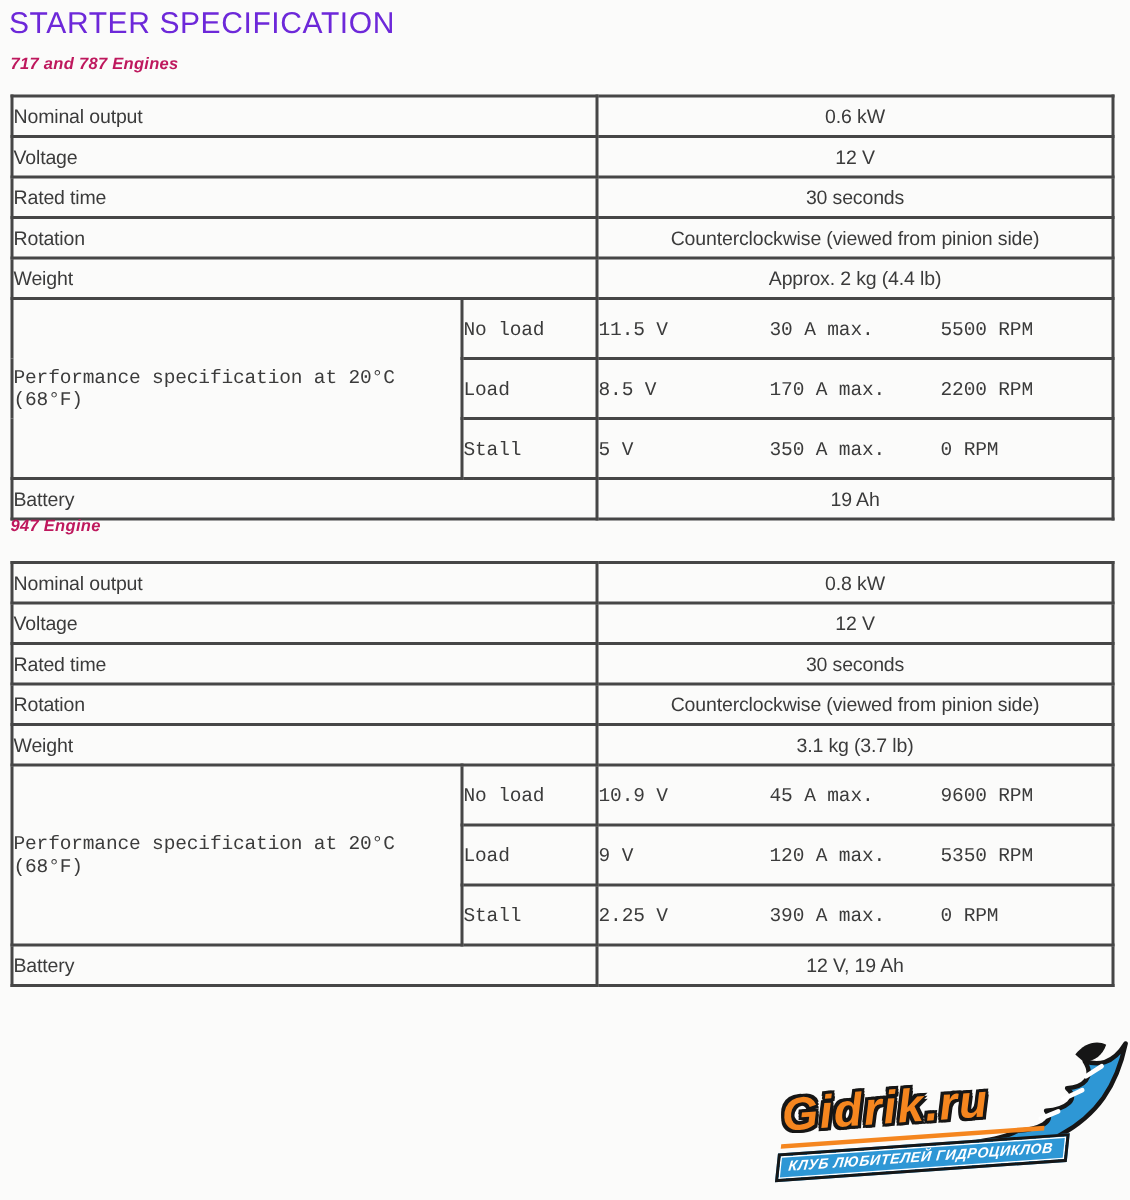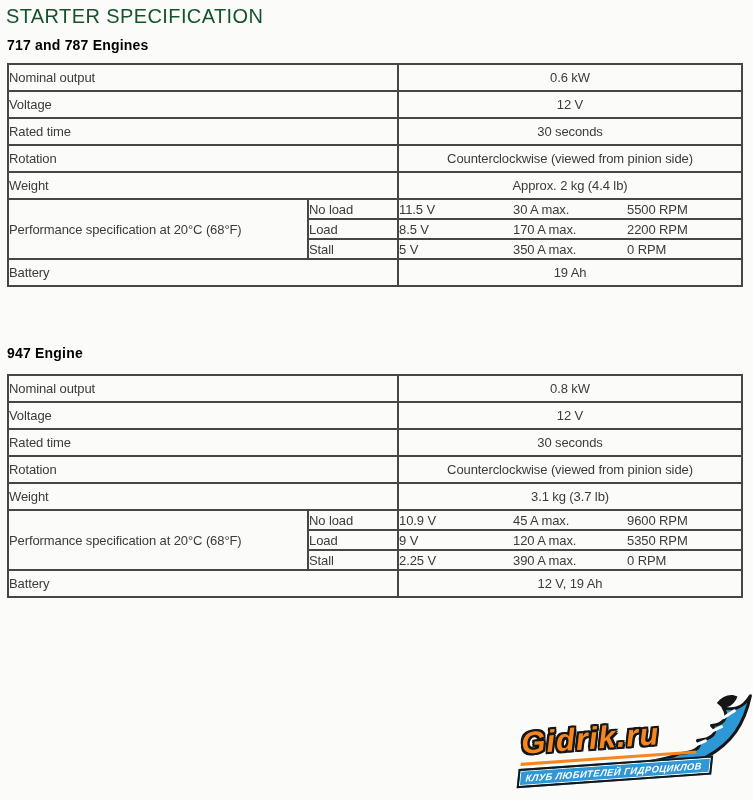--- a/index.html
+++ b/index.html
@@ -9,26 +9,26 @@
     background: #fbfbfa;
     color: #3b3b3b;
     position: relative;
     overflow: hidden;
   }
   .page { position: absolute; inset: 0; }
 
   .page-title {
     position: absolute; left: 6px; top: 5px;
     font-size: 20px; letter-spacing: 0.4px;
-    color: #14532d; font-weight: 500;
+    color: #6d28d9; font-weight: 500;
   }
   .engine-heading {
     position: absolute; left: 7px;
-    font-size: 14px; font-weight: bold; 
-    color: #000000; letter-spacing: 0.2px;
+    font-size: 11px; font-weight: bold; font-style: italic;
+    color: #be185d; letter-spacing: 0.2px;
   }
   .engine-heading.h1 { top: 37px; }
   .engine-heading.h2 { top: 345px; }
 
   table.spec {
     position: absolute; left: 7px;
     border-collapse: collapse;
     table-layout: fixed;
     width: 734px;
     background: transparent;
@@ -40,21 +40,21 @@
     border: 2px solid #464646;
     font-size: 13px;
     color: #3b3b3b;
     letter-spacing: -0.1px;
     height: 27px;
     vertical-align: middle;
     padding: 0;
   }
   td.lbl { padding-left: 10px; }
   td.val { text-align: center; }
-  tr.perf td { height: 20px; }
+  tr.perf td { height: 40px; font-family: Liberation Mono, monospace; }
   td.perf-lbl {
     vertical-align: top;
     padding-top: 7px;
     padding-left: 10px;
     border-radius: 25px;
   }
   td.mode { padding-left: 10px; }
   .triple {
     display: grid;
     grid-template-columns: 1fr 1fr 1fr;

